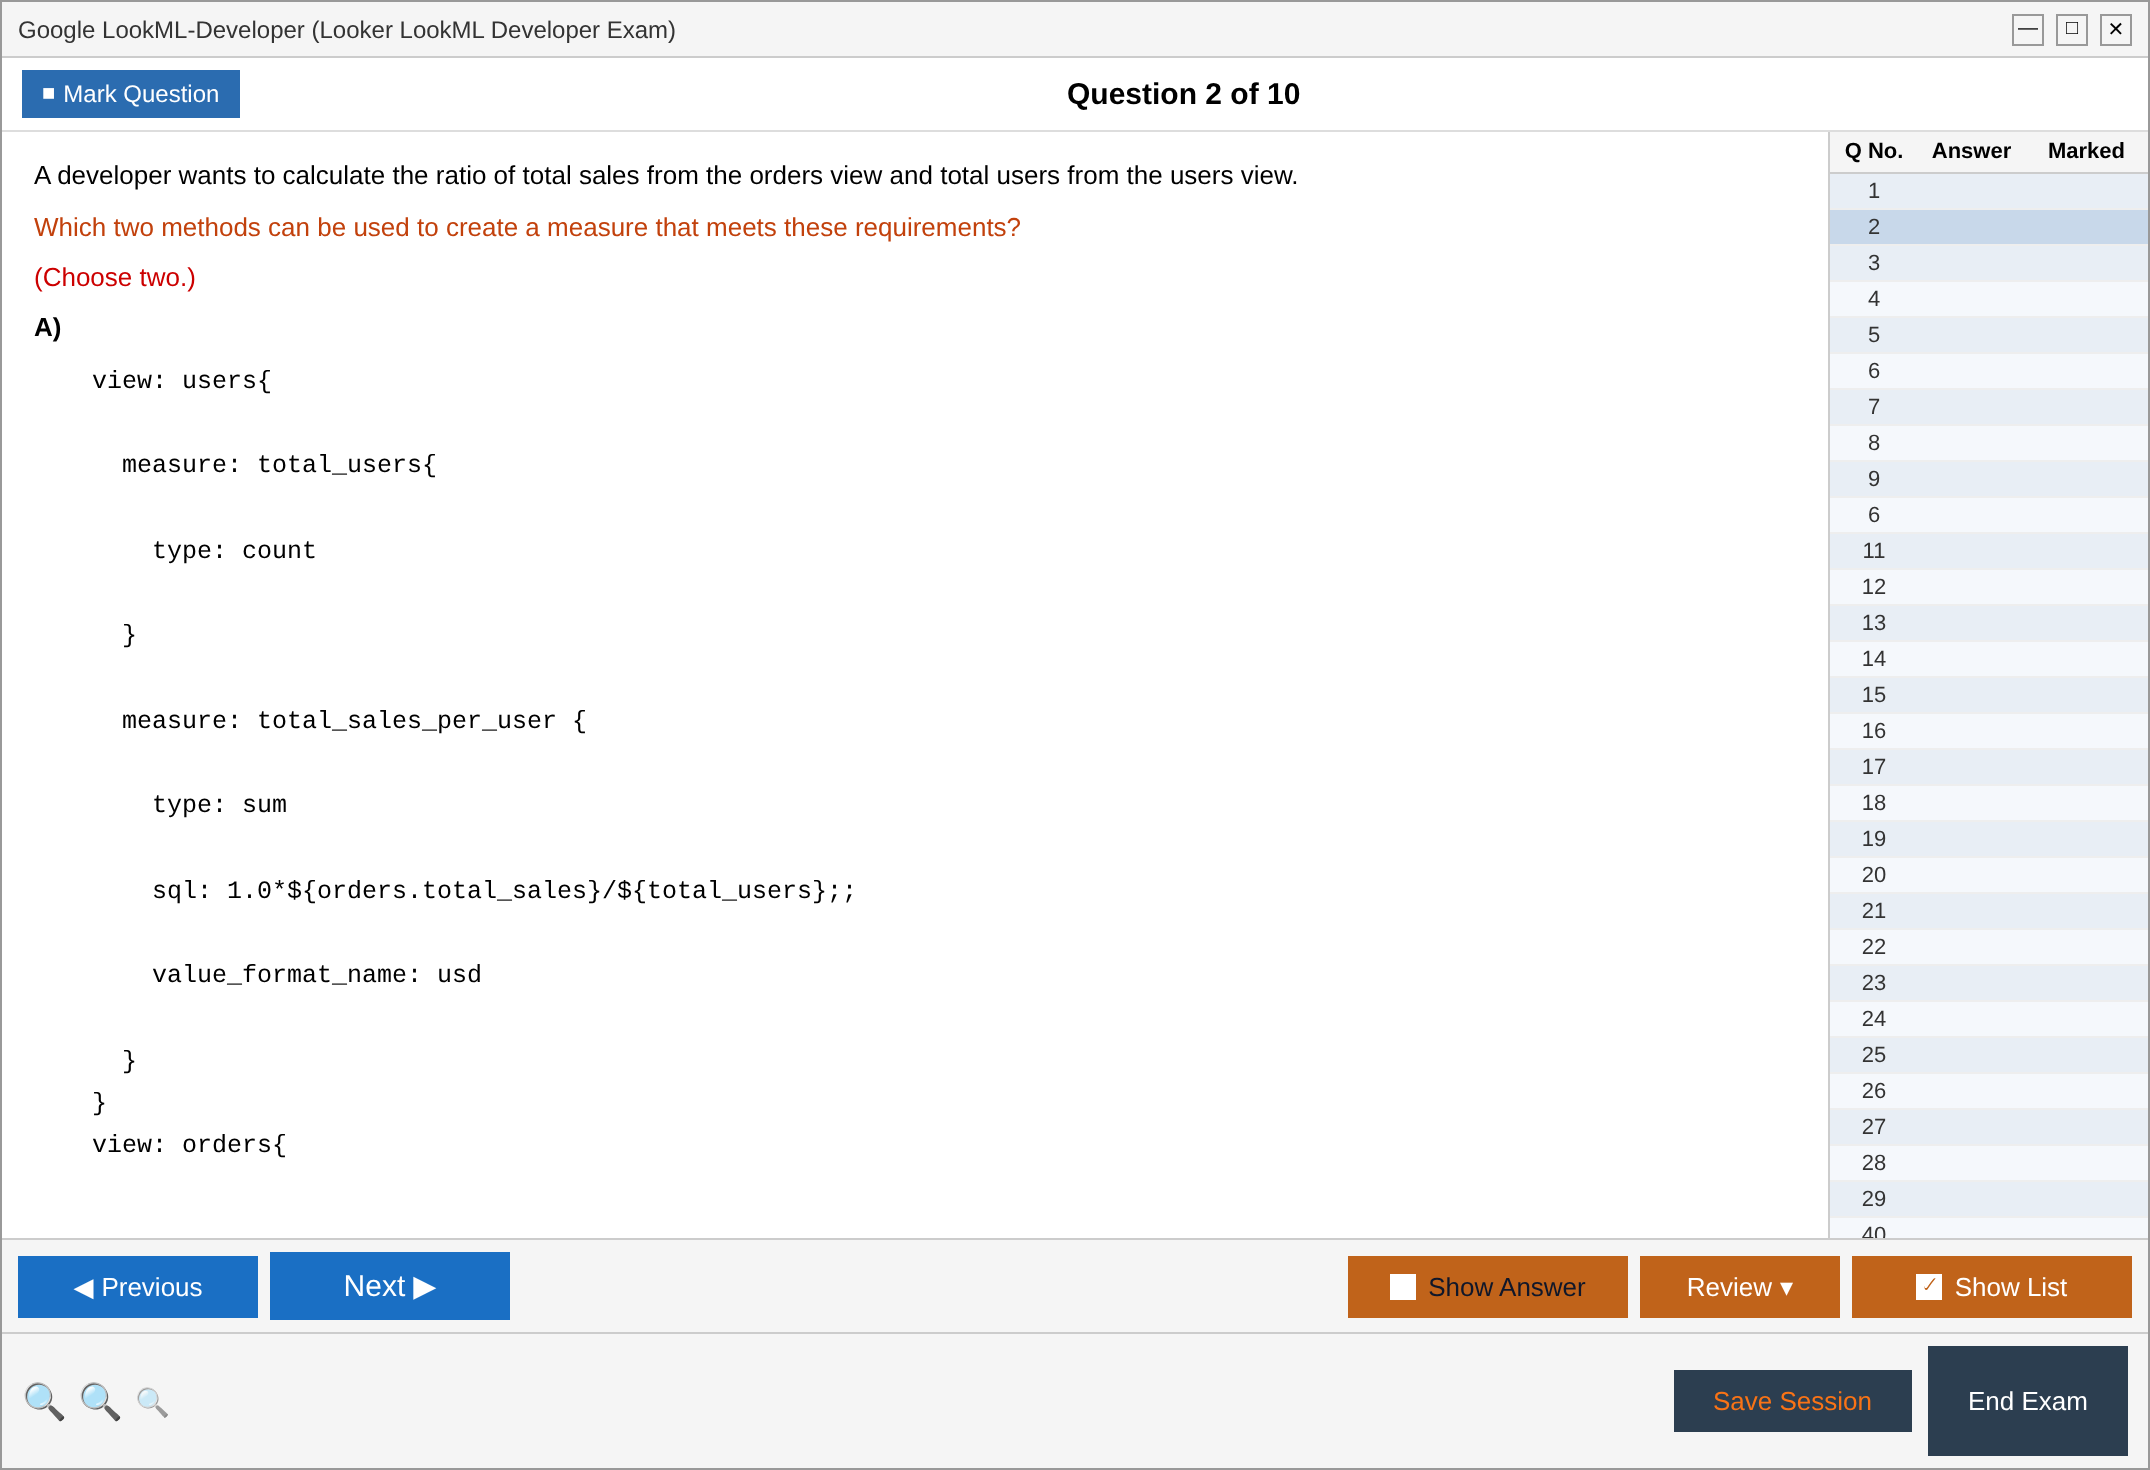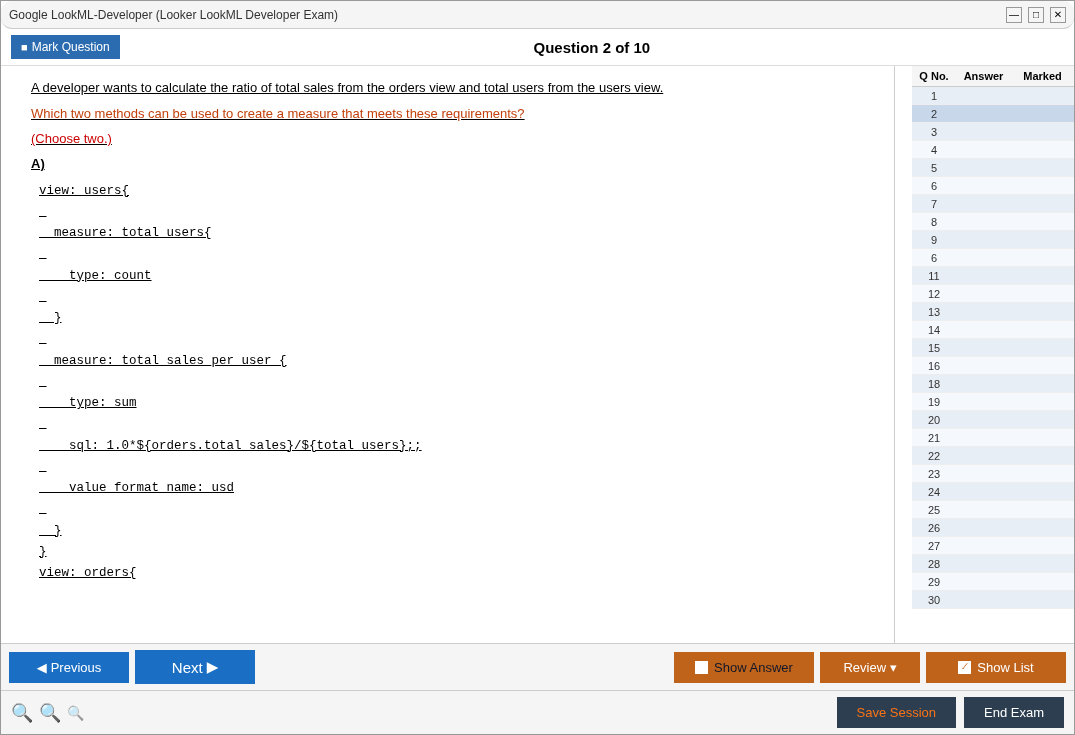--- a/index.html
+++ b/index.html
@@ -1,57 +1,57 @@
 <!DOCTYPE html>
 <html><head>
   <meta charset="utf-8">
   <style>
     * { box-sizing: border-box; margin: 0; padding: 0; }
     body { font-family: Arial, sans-serif; font-size: 13px; background: #f0f0f0; width: 1075px; height: 735px; overflow: hidden; }
 
     .window { width: 1075px; height: 735px; background: #fff; border: 1px solid #999; display: flex; flex-direction: column; }
 
-    .title-bar { background: #f5f5f5; border-bottom: 1px solid #ccc; padding: 4px 8px; display: flex; align-items: center; justify-content: space-between; height: 28px; border-radius: 11px; }
+    .title-bar { background: #f5f5f5; border-bottom: 1px solid #ccc; padding: 4px 8px; display: flex; align-items: center; justify-content: space-between; height: 28px; }
     .title-bar-text { font-size: 12px; color: #333; }
     .title-bar-controls { display: flex; gap: 6px; }
     .title-bar-btn { width: 16px; height: 16px; border: 1px solid #999; background: #f5f5f5; cursor: pointer; display: flex; align-items: center; justify-content: center; font-size: 10px; }
 
     .toolbar { background: #fff; border-bottom: 1px solid #ddd; padding: 6px 10px; display: flex; align-items: center; }
     .mark-question-btn { background: #2b6cb0; color: white; border: none; padding: 5px 10px; font-size: 12px; cursor: pointer; display: flex; align-items: center; gap: 4px; }
     .question-title { flex: 1; text-align: center; font-weight: bold; font-size: 15px; }
 
     .main-content { display: flex; flex: 1; overflow: hidden; }
 
-    .question-area { flex: 1; padding: 12px 30px; overflow-y: auto; font-size: 13px; text-decoration: underline; }
+    .question-area { flex: 1; padding: 12px 16px; overflow-y: auto; font-size: 13px; }
     .question-text { margin-bottom: 8px; color: #000; line-height: 1.5; }
     .question-instruction { color: #c2410c; margin-bottom: 10px; }
     .choose-note { color: #c00; margin-bottom: 10px; }
     .answer-label { font-weight: bold; margin-bottom: 6px; }
-    .code-block { font-family: 'Courier New', Courier, monospace; font-size: 12.5px; background: #fff; padding: 4px 8px; line-height: 1.7; color: #000; }
-
-    .sidebar { width: 180px; border-left: 1px solid #ccc; background: #fff; display: flex; flex-direction: column; overflow: hidden; padding-left: 17px; }
+    .code-block { font-family: 'Courier New', Courier, monospace; font-size: 12.5px; background: #fff; padding: 4px 8px; line-height: 1.7; color: #000; margin-left: 21px; }
+
+    .sidebar { width: 160px; border-left: 1px solid #ccc; background: #fff; display: flex; flex-direction: column; overflow: hidden; }
     .sidebar-header { display: grid; grid-template-columns: 40px 1fr 1fr; font-size: 11px; font-weight: bold; border-bottom: 1px solid #ccc; padding: 4px 2px; background: #f5f5f5; text-align: center; }
     .sidebar-scroll { flex: 1; overflow-y: auto; }
     .sidebar-row { display: grid; grid-template-columns: 40px 1fr 1fr; font-size: 11px; padding: 1px 2px; border-bottom: 1px solid #eee; min-height: 18px; align-items: center; text-align: center; }
     .sidebar-row:nth-child(odd) { background: #e8eef5; }
     .sidebar-row:nth-child(even) { background: #f5f8fc; }
     .sidebar-row.active { background: #c8d8ea; }
     .q-num { color: #333; }
 
     .bottom-bar { border-top: 1px solid #ccc; padding: 6px 8px; display: flex; align-items: center; gap: 6px; background: #f5f5f5; }
     .btn-prev { background: #1a6fc4; color: white; border: none; padding: 8px 16px; font-size: 13px; cursor: pointer; display: flex; align-items: center; gap: 4px; min-width: 120px; justify-content: center; }
     .btn-next { background: #1a6fc4; color: white; border: none; padding: 8px 16px; font-size: 15px; cursor: pointer; display: flex; align-items: center; gap: 4px; min-width: 120px; justify-content: center; }
     .spacer { flex: 1; }
     .btn-show-answer { background: #c0631a; color: #0f172a; border: none; padding: 8px 16px; font-size: 13px; cursor: pointer; display: flex; align-items: center; gap: 6px; min-width: 140px; justify-content: center; }
     .btn-review { background: #c0631a; color: white; border: none; padding: 8px 16px; font-size: 13px; cursor: pointer; display: flex; align-items: center; gap: 4px; min-width: 100px; justify-content: center; }
     .btn-show-list { background: #c0631a; color: white; border: none; padding: 8px 16px; font-size: 13px; cursor: pointer; display: flex; align-items: center; gap: 6px; min-width: 140px; justify-content: center; }
 
     .zoom-bar { border-top: 1px solid #ccc; padding: 6px 10px; display: flex; align-items: center; gap: 8px; background: #f5f5f5; }
     .btn-session { background: #2c3e50; color: #f97316; border: none; padding: 8px 20px; font-size: 13px; cursor: pointer; margin-left: auto; }
-    .btn-end { background: #2c3e50; color: white; border: none; padding: 8px 20px; font-size: 13px; cursor: pointer; }
+    .btn-end { background: #2c3e50; color: white; border: none; padding: 20px 20px; font-size: 13px; cursor: pointer; }
     .zoom-btns { display: flex; gap: 6px; align-items: center; }
     .zoom-btn { background: none; border: none; cursor: pointer; font-size: 16px; color: #333; font-weight: bold; }
 
     .checkbox-icon { width: 14px; height: 14px; border: 1px solid #fff; background: transparent; display: inline-block; position: relative; }
     .checkbox-icon.checked::after { content: '✓'; color: white; font-size: 10px; position: absolute; top: -2px; left: 1px; }
   </style>
 </head>
 <body>
 
 <div class="window">
@@ -185,20 +185,25 @@
       <span class="q-num">15</span>
       <span></span>
       <span></span>
     </div>
           <div class="sidebar-row">
       <span class="q-num">16</span>
       <span></span>
       <span></span>
     </div>
           <div class="sidebar-row">
+      <span class="q-num">17</span>
+      <span></span>
+      <span></span>
+    </div>
+          <div class="sidebar-row">
       <span class="q-num">18</span>
       <span></span>
       <span></span>
     </div>
           <div class="sidebar-row">
       <span class="q-num">19</span>
       <span></span>
       <span></span>
     </div>
           <div class="sidebar-row">
@@ -245,21 +250,21 @@
       <span class="q-num">28</span>
       <span></span>
       <span></span>
     </div>
           <div class="sidebar-row">
       <span class="q-num">29</span>
       <span></span>
       <span></span>
     </div>
           <div class="sidebar-row">
-      <span class="q-num">30</span>
+      <span class="q-num">40</span>
       <span></span>
       <span></span>
     </div>
         </div>
     </div>
 
   </div>
 
   <div class="bottom-bar">
     <button class="btn-prev">

